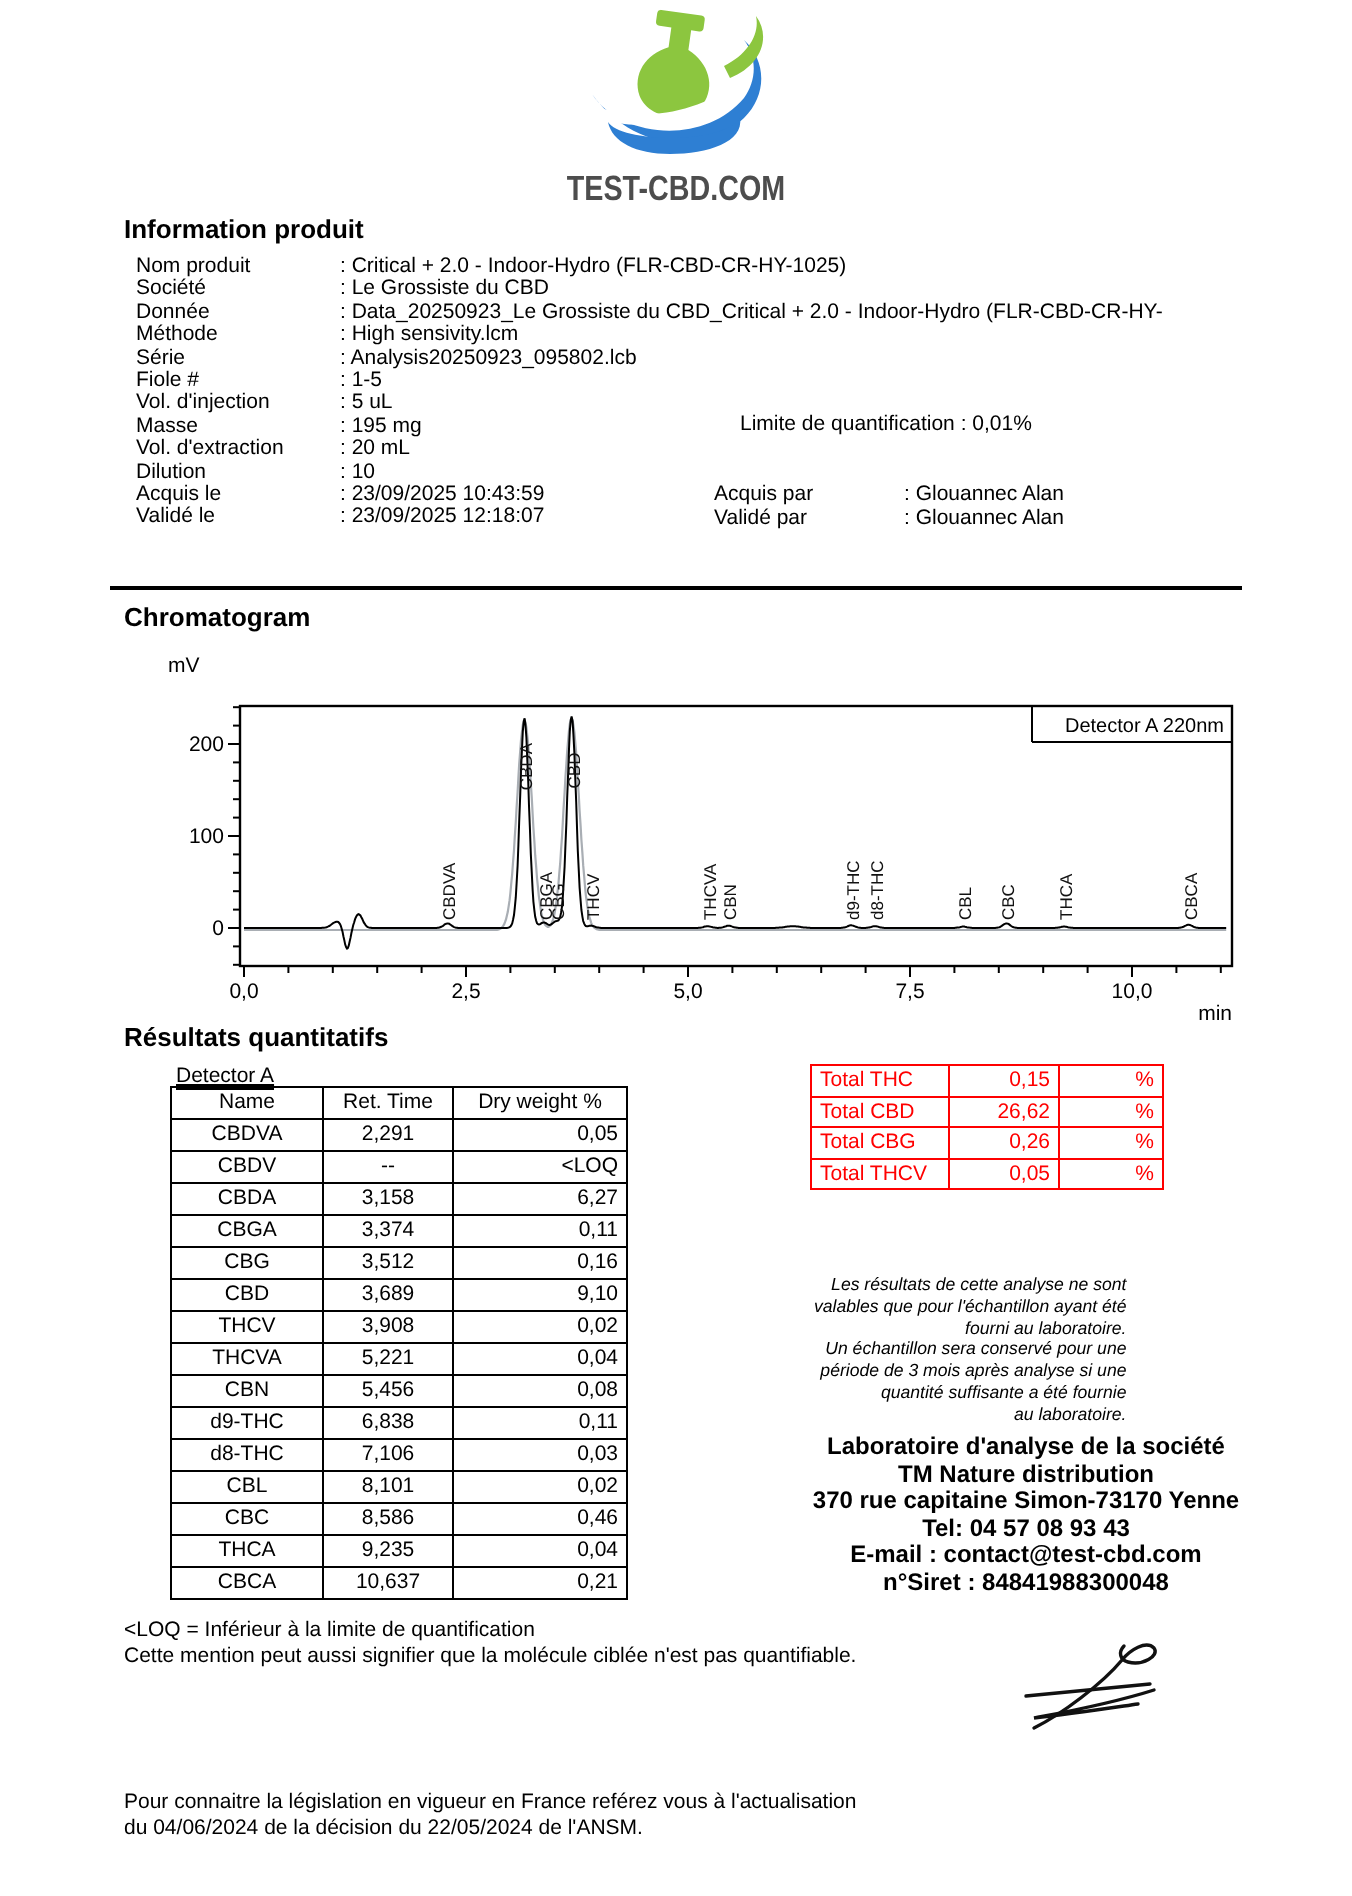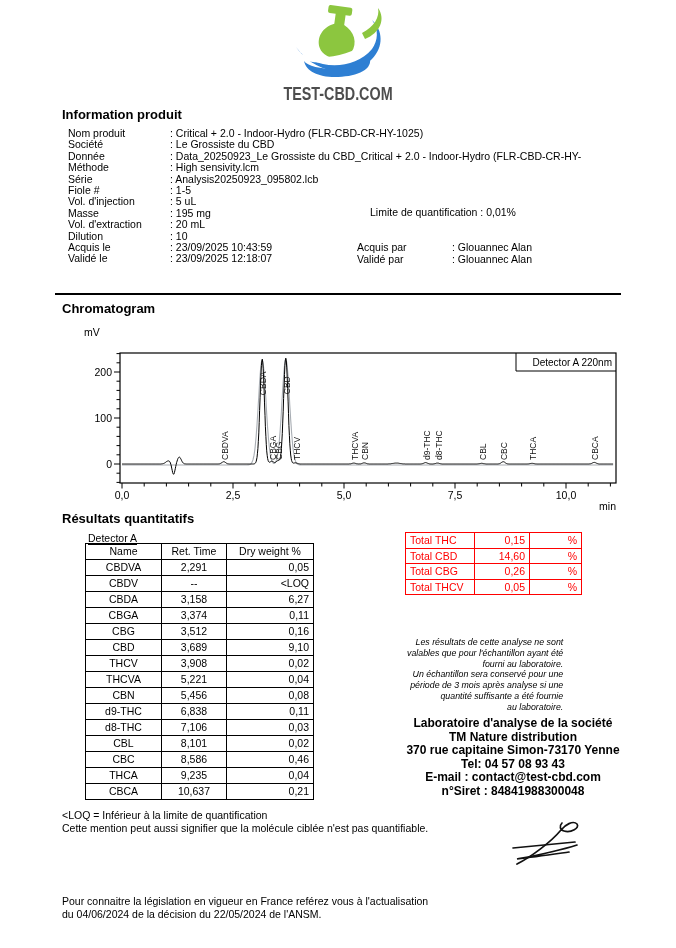--- a/index.html
+++ b/index.html
@@ -243,21 +243,21 @@
         <col style="width:52px">
       </colgroup>
     <tbody>
       <tr>
           <td>Total THC</td>
           <td class="r">0,15</td>
           <td class="r">%</td>
         </tr>
       <tr>
           <td>Total CBD</td>
-          <td class="r">14,60</td>
+          <td class="r">26,62</td>
           <td class="r">%</td>
         </tr>
       <tr>
           <td>Total CBG</td>
           <td class="r">0,26</td>
           <td class="r">%</td>
         </tr>
       <tr>
           <td>Total THCV</td>
           <td class="r">0,05</td>

